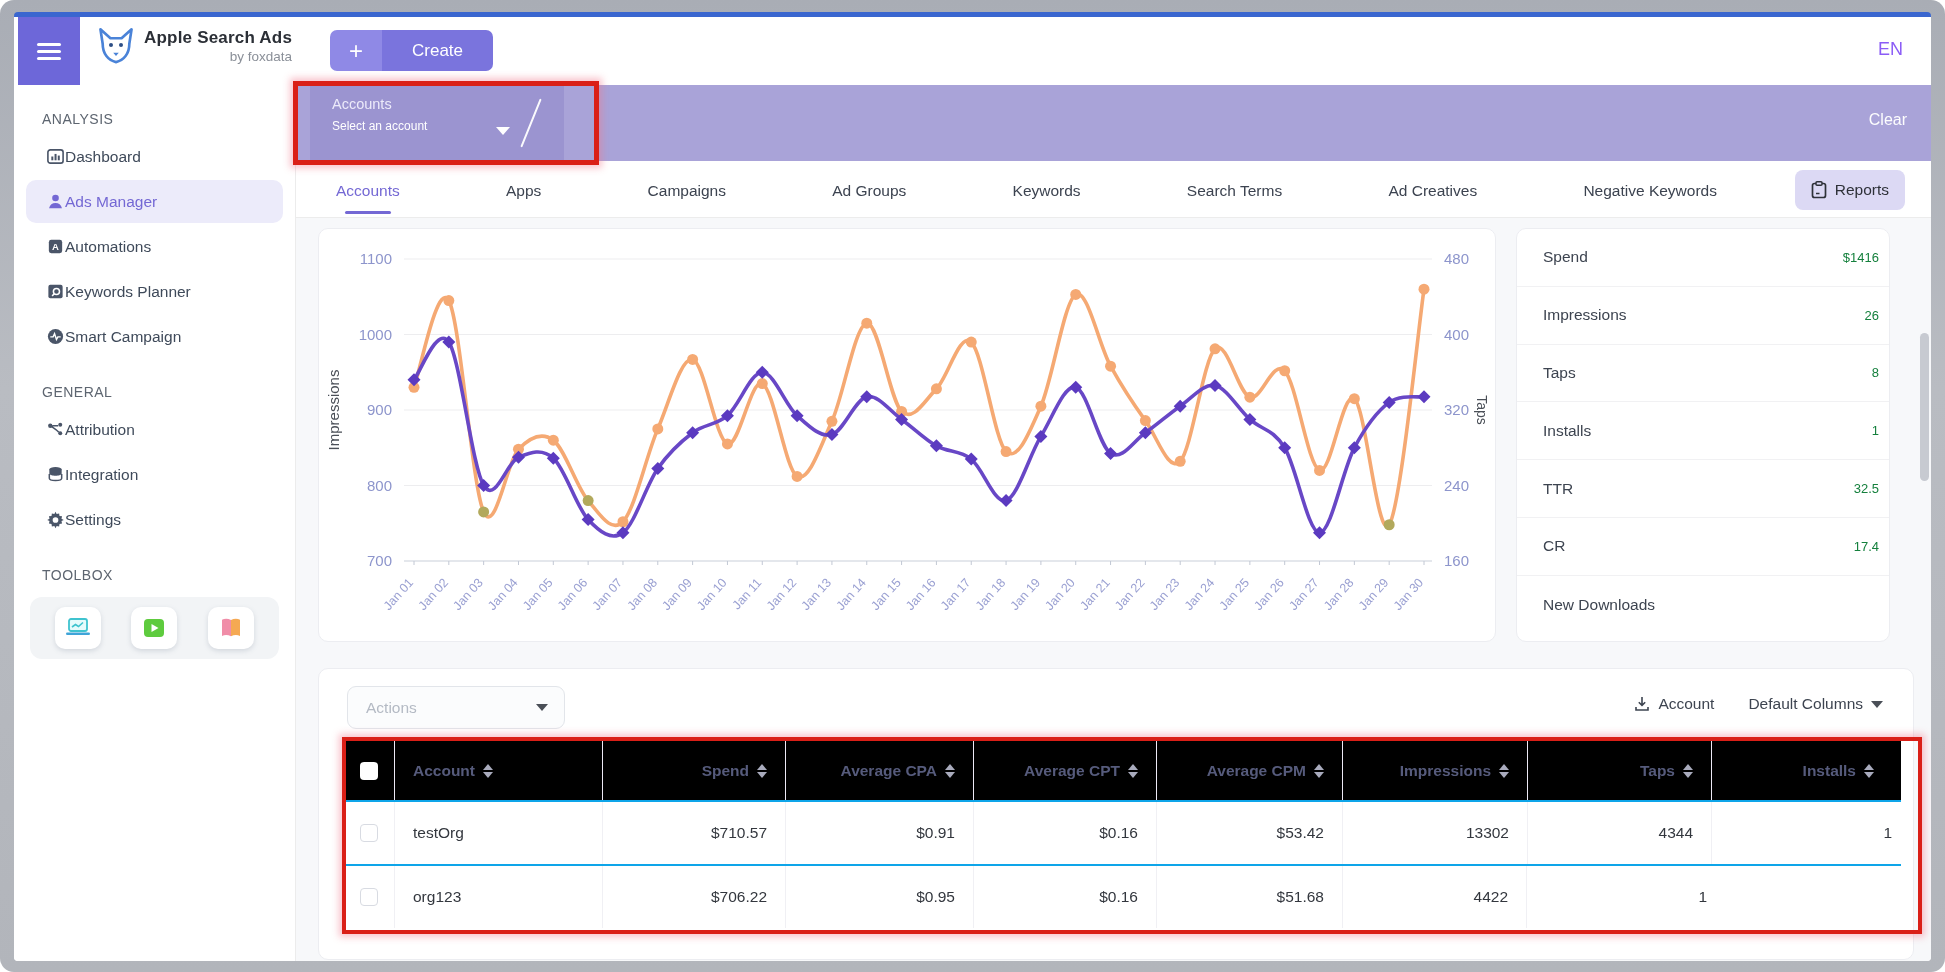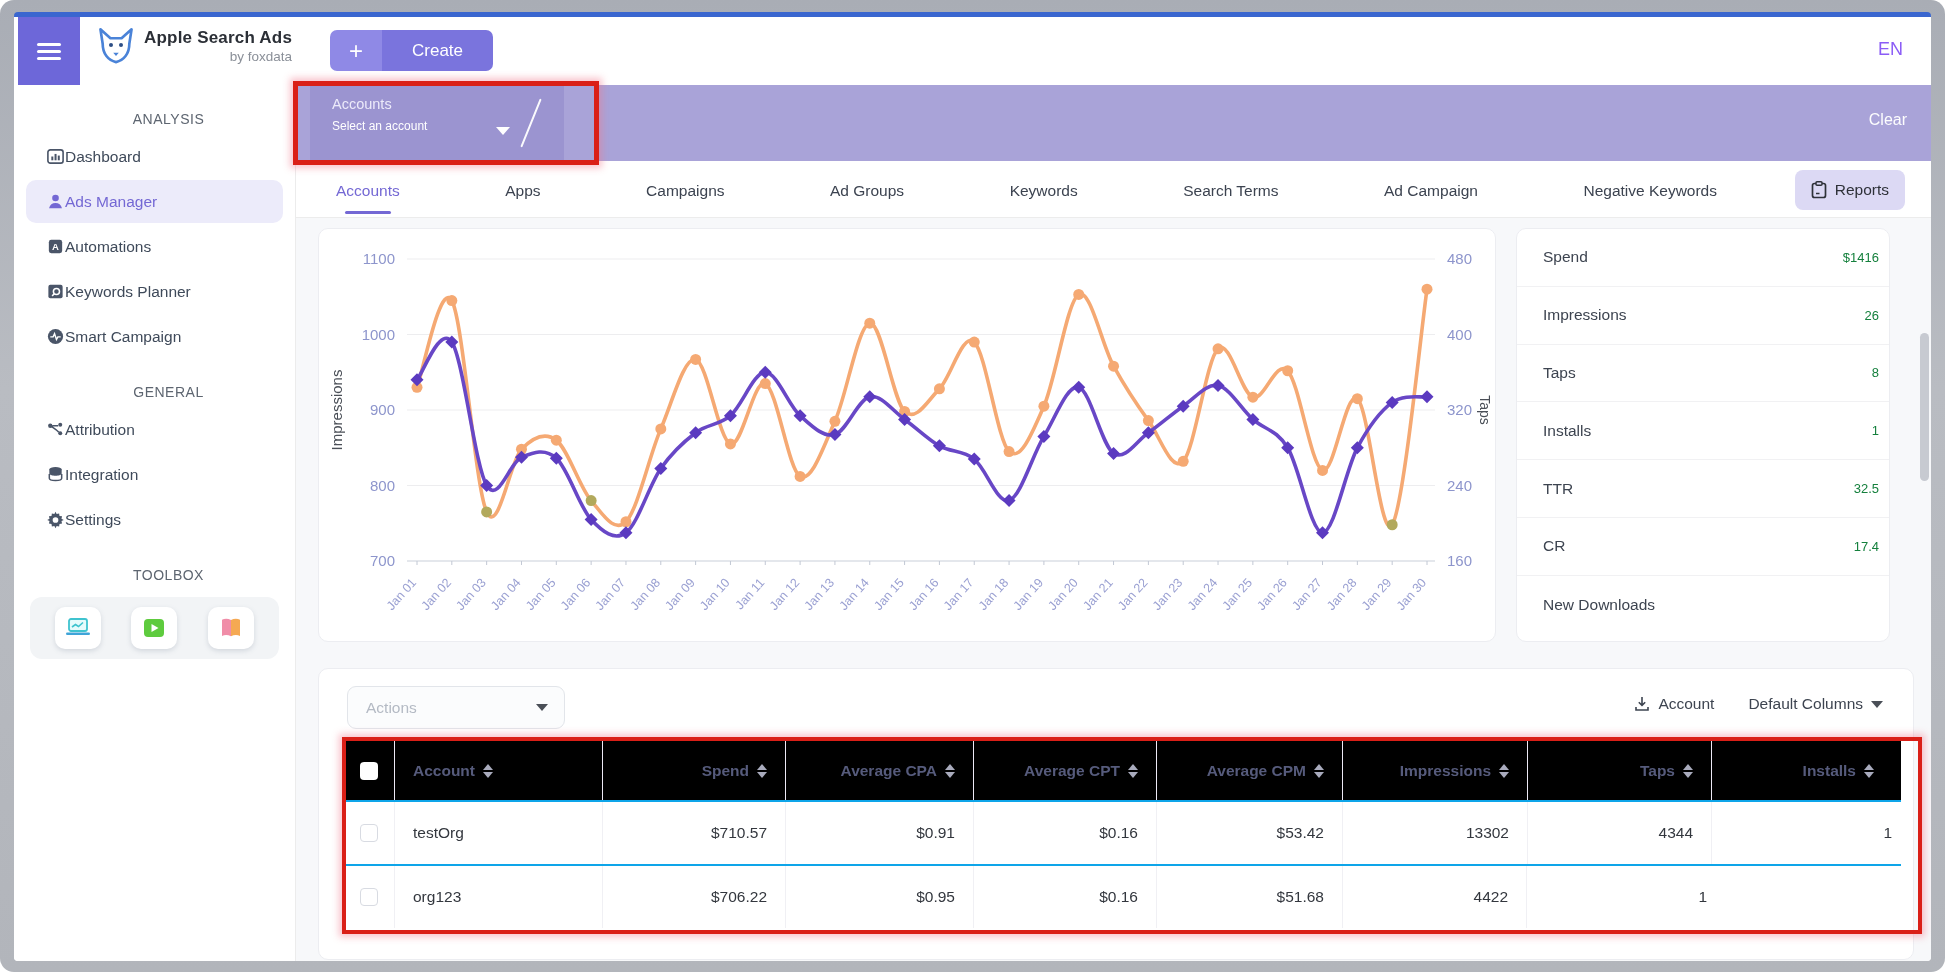--- a/index.html
+++ b/index.html
@@ -5,21 +5,21 @@
   * { margin:0; padding:0; box-sizing:border-box; }
   html,body { background:#fff; }
   body { font-family:"Liberation Sans", sans-serif; width:1945px; height:972px; overflow:hidden; }
 
   
   .screen { position:relative; width:1945px; height:972px;
     background:linear-gradient(180deg,#a9adb5 0%,#b9bcc2 40%,#b2b5bb 100%);
     border-radius:14px; }
   .window { position:absolute; left:14px; top:12px; right:14px; bottom:11px;
     background:#fff; border-radius:4px; overflow:hidden;
-    border-top:5px solid #3a66cf;text-align:center; }
+    border-top:5px solid #3a66cf; }
 
   
   .header { position:absolute; left:0; top:0; width:100%; height:68px; background:#fff; z-index:5; }
   .hamburger-btn { position:absolute; left:4px; top:0; width:62px; height:68px; background:#6d67d9; cursor:pointer; }
   .hamburger-btn .bar { position:absolute; left:19px; width:24px; height:3px; background:#fff; border-radius:2px; }
   .hamburger-btn .bar:nth-child(1){ top:26px; } .hamburger-btn .bar:nth-child(2){ top:33px; } .hamburger-btn .bar:nth-child(3){ top:40px; }
   .brand { position:absolute; left:82px; top:10px; display:flex; align-items:center; gap:8px; }
   .brand .fox { width:40px; height:38px; }
   .brand-text { display:flex; flex-direction:column; align-items:flex-end; }
   .brand-title { font-size:17px; color:#2b2f36; font-weight:bold; letter-spacing:.2px; }
@@ -252,21 +252,21 @@
     </div>
 
     <div class="tabs-row">
       <div class="tabs" id="tabs">
           <div class="tab active">Accounts</div>
           <div class="tab">Apps</div>
           <div class="tab">Campaigns</div>
           <div class="tab">Ad Groups</div>
           <div class="tab">Keywords</div>
           <div class="tab">Search Terms</div>
-          <div class="tab">Ad Campaign</div>
+          <div class="tab">Ad Creatives</div>
           <div class="tab">Negative Keywords</div>
         </div>
       <div class="reports-btn">
         <svg width="16" height="18" viewBox="0 0 16 18">
           <rect x="1.5" y="2.5" width="13" height="14" rx="2" fill="none" stroke="#2e3138" stroke-width="1.7"></rect>
           <rect x="5" y="0.8" width="6" height="3.4" rx="1" fill="#dcd9f4" stroke="#2e3138" stroke-width="1.5"></rect>
           <line x1="5" y1="12.5" x2="8.5" y2="12.5" stroke="#2e3138" stroke-width="1.5"></line>
         </svg>
         <span>Reports</span>
       </div>

